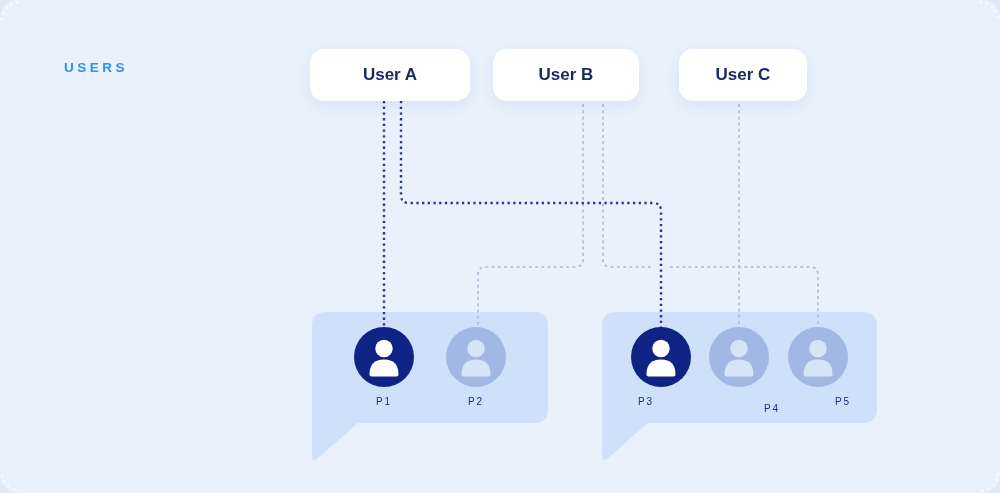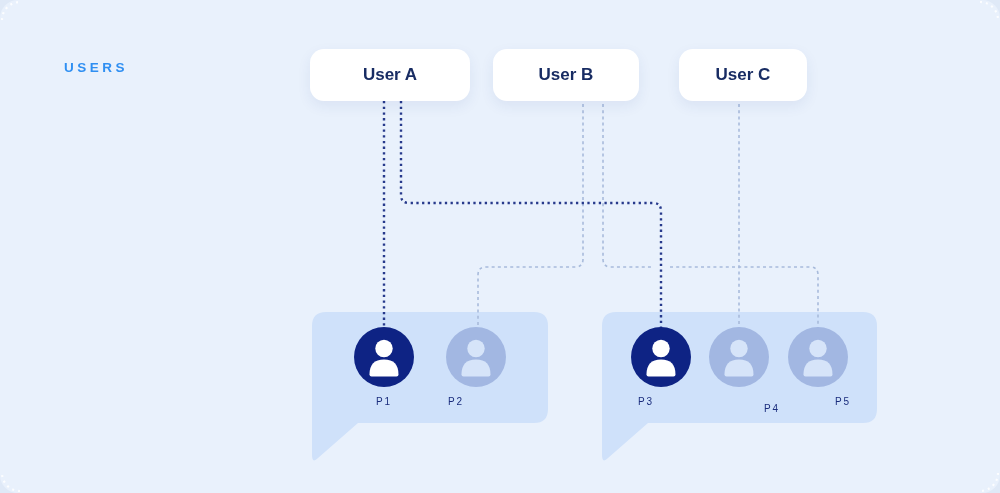--- a/index.html
+++ b/index.html
@@ -126,21 +126,21 @@
     </div>
     <div class="p-label" style="left: 354px;">P1</div>
 
     <div class="avatar inactive" style="left: 446px; top: 327px;">
       <svg viewBox="-30 -30 60 60">
         <circle class="bg" r="30"></circle>
         <circle class="fg" cx="0" cy="-8.5" r="8.7"></circle>
         <path class="fg" d="M -14.5 17.5 Q -14.5 2.5 0 2.5 Q 14.5 2.5 14.5 17.5 Q 14.5 19.5 12.5 19.5 L -12.5 19.5 Q -14.5 19.5 -14.5 17.5 Z"></path>
       </svg>
     </div>
-    <div class="p-label" style="left: 426px;">P2</div>
+    <div class="p-label" style="left: 446px;">P2</div>
 
     <div class="avatar active" style="left: 631px; top: 327px;">
       <svg viewBox="-30 -30 60 60">
         <circle class="bg" r="30"></circle>
         <circle class="fg" cx="0" cy="-8.5" r="8.7"></circle>
         <path class="fg" d="M -14.5 17.5 Q -14.5 2.5 0 2.5 Q 14.5 2.5 14.5 17.5 Q 14.5 19.5 12.5 19.5 L -12.5 19.5 Q -14.5 19.5 -14.5 17.5 Z"></path>
       </svg>
     </div>
     <div class="p-label" style="left: 616px;">P3</div>
 

